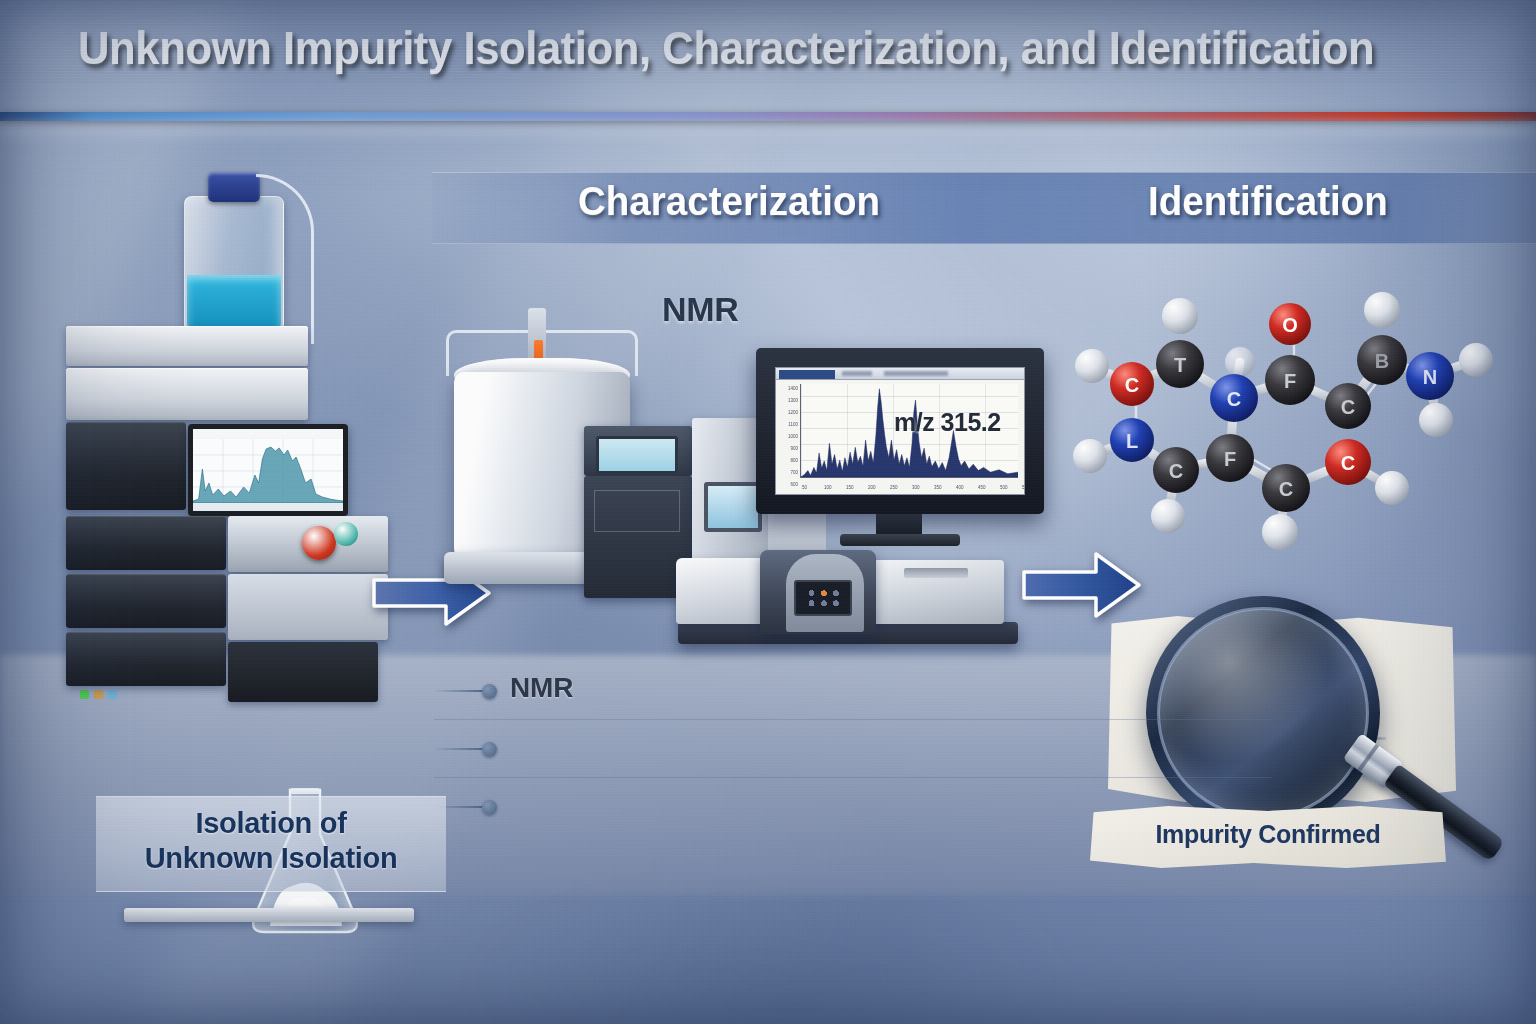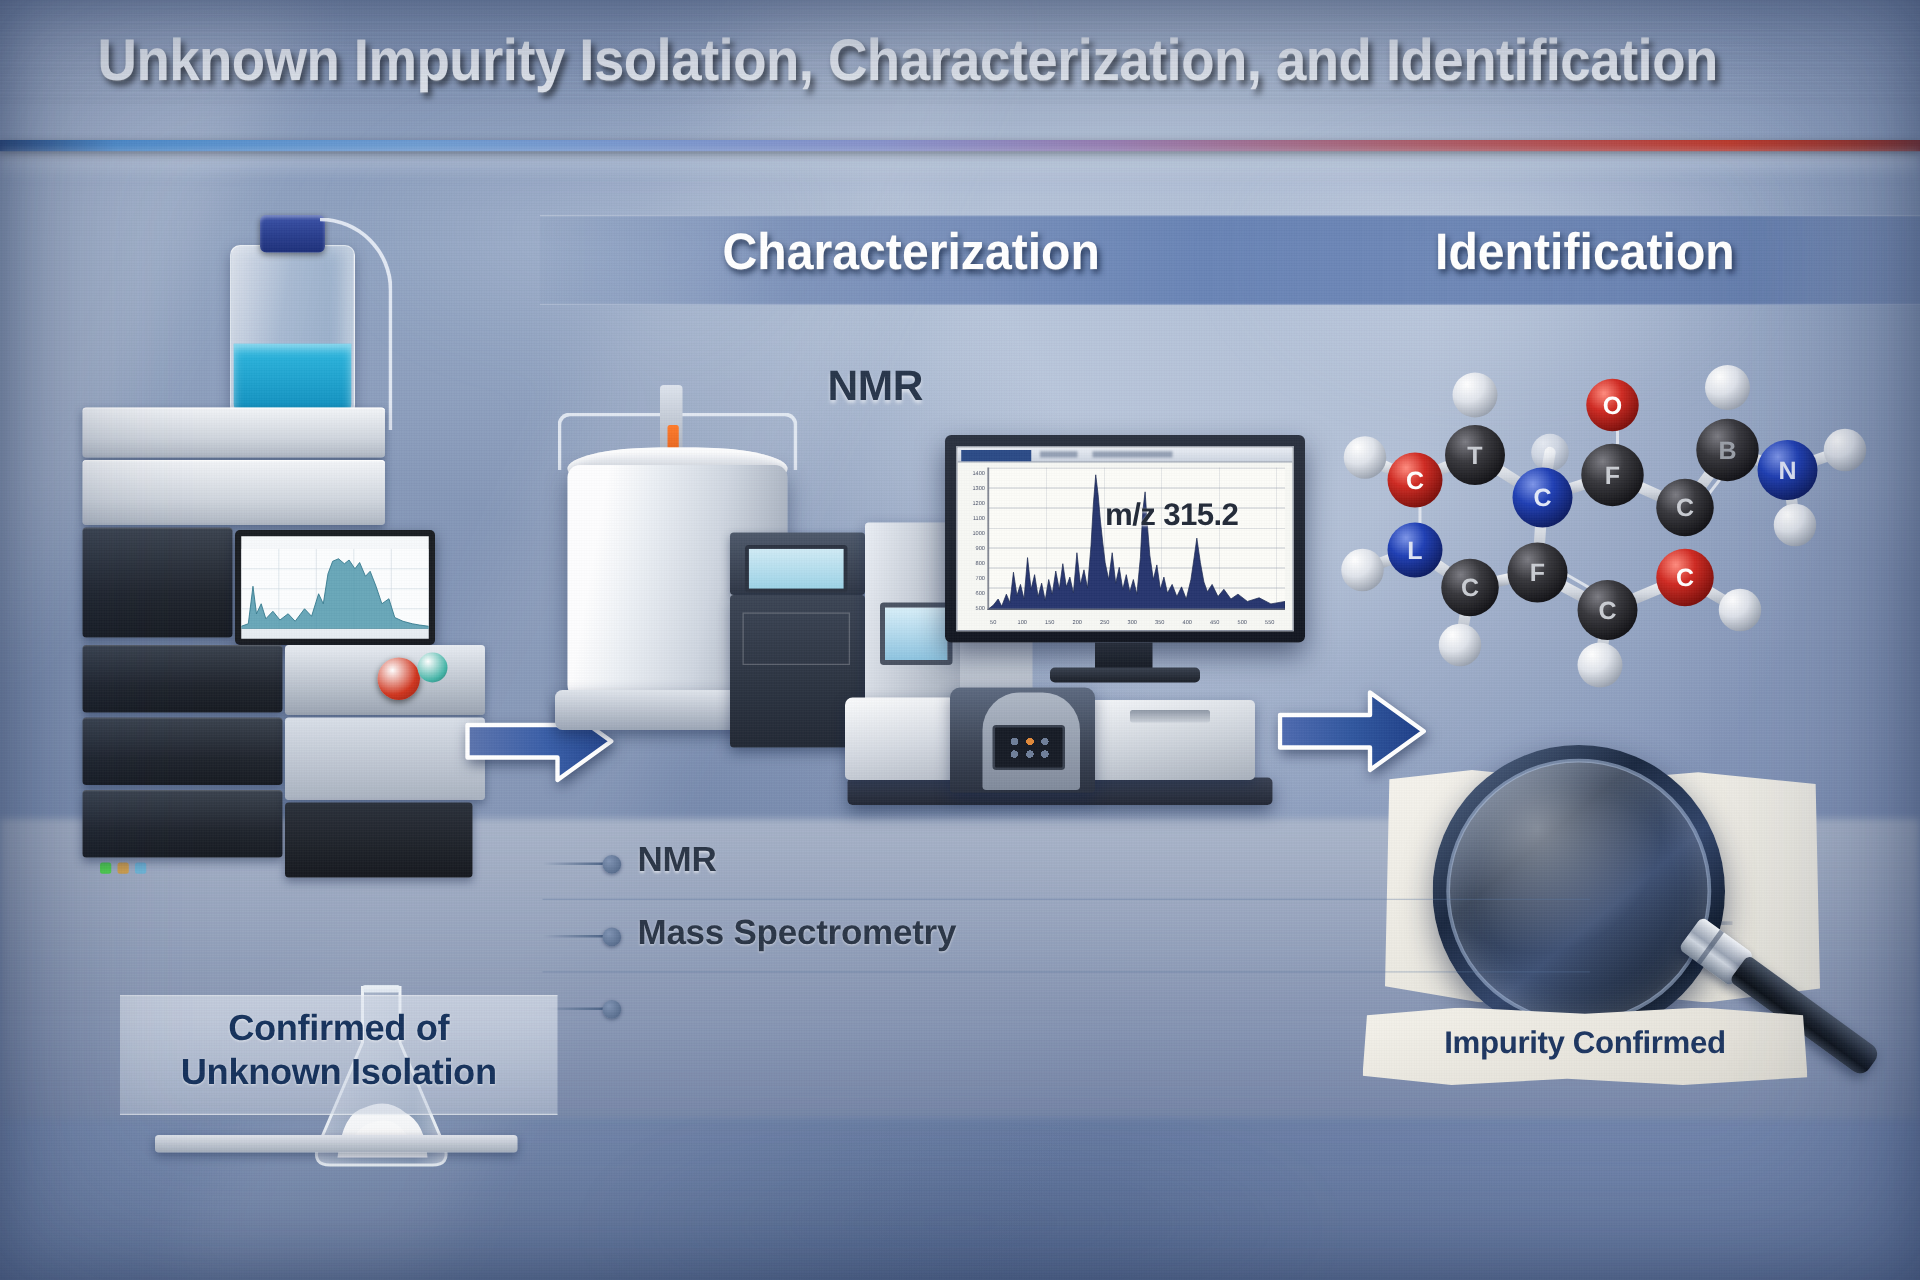--- a/index.html
+++ b/index.html
@@ -139,21 +139,21 @@
   .cab-d{left:330px;top:126px;width:64px;height:58px;background:linear-gradient(180deg,#566273,#323a49);}
   .cab-e{left:336px;top:176px;width:58px;height:130px;background:linear-gradient(180deg,#d6dce5,#a6afbd);}
   .scr-a{position:absolute;left:164px;top:136px;width:82px;height:38px;border-radius:3px;
     background:linear-gradient(180deg,#cfeaf4,#9cd2e6);border:3px solid #2b3240;}
   .scr-b{position:absolute;left:272px;top:182px;width:58px;height:50px;border-radius:3px;
     background:linear-gradient(180deg,#d7eef8,#8ec4e0);border:4px solid #4a5costume;border:4px solid #4a5363;}
   .panelbtns{position:absolute;left:162px;top:190px;width:86px;height:42px;border:1px solid rgba(255,255,255,.22);}
 
   
   .monitor{position:absolute;left:756px;top:348px;width:288px;height:166px;
-    background:linear-gradient(180deg,#2b3240,#121620);border-radius:5px;padding:9px;
+    background:linear-gradient(180deg,#2b3240,#121620);border-radius:5px;padding:19px;
     box-shadow:0 10px 22px rgba(15,28,58,.55);}
   .screen{width:100%;height:100%;background:#f6f7f3;position:relative;overflow:hidden;border:1px solid #8d94a3;}
   .ms-titlebar{position:absolute;left:0;top:0;right:0;height:12px;background:linear-gradient(180deg,#e9edf4,#ccd4e0);border-bottom:1px solid #9aa3b2;}
   .ms-tab{position:absolute;left:3px;top:2px;width:56px;height:9px;background:#2b4a86;}
   .ms-blur{position:absolute;height:5px;background:rgba(90,105,135,.55);filter:blur(1px);}
   .ms-plot{position:absolute;left:24px;top:16px;right:6px;bottom:16px;background:#fbfbf7;
     border-left:1px solid #5a6072;border-bottom:1px solid #5a6072;}
   .ms-grid{position:absolute;inset:0;
     background:
       repeating-linear-gradient(0deg,rgba(120,130,150,.22) 0 1px,transparent 1px 16px),
@@ -589,30 +589,29 @@
   <div class="bullets">
     <div class="brow">
       <div class="bline"></div>
       <div class="bdot"></div>
       <div class="btxt">NMR</div>
       <div class="bsep" style="top:57px"></div>
     </div>
     <div class="brow">
       <div class="bline"></div>
       <div class="bdot"></div>
-      <div class="btxt">Mass Spectrometry</div>
       <div class="bsep" style="top:57px"></div>
     </div>
     <div class="brow">
       <div class="bline"></div>
       <div class="bdot"></div>
     </div>
   </div>
 
   <div class="cap-left"></div>
   <div class="cap-left-txt">
-    <span>Confirmed of</span><br>
+    <span>Isolation of</span><br>
     <span>Unknown Isolation</span>
   </div>
 
   <div class="noise"></div>
   <div class="vignette"></div>
 </div>
 
 </body></html>

